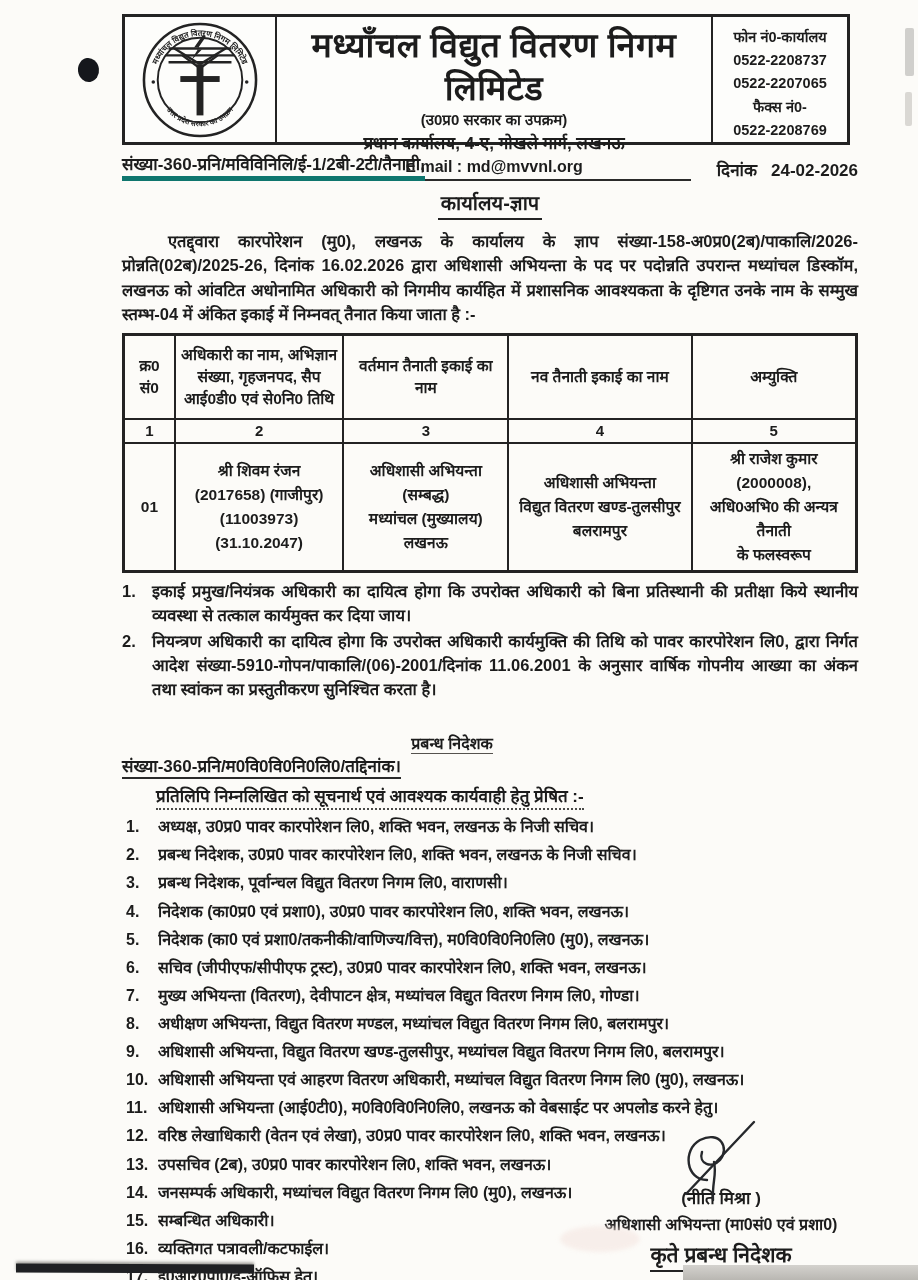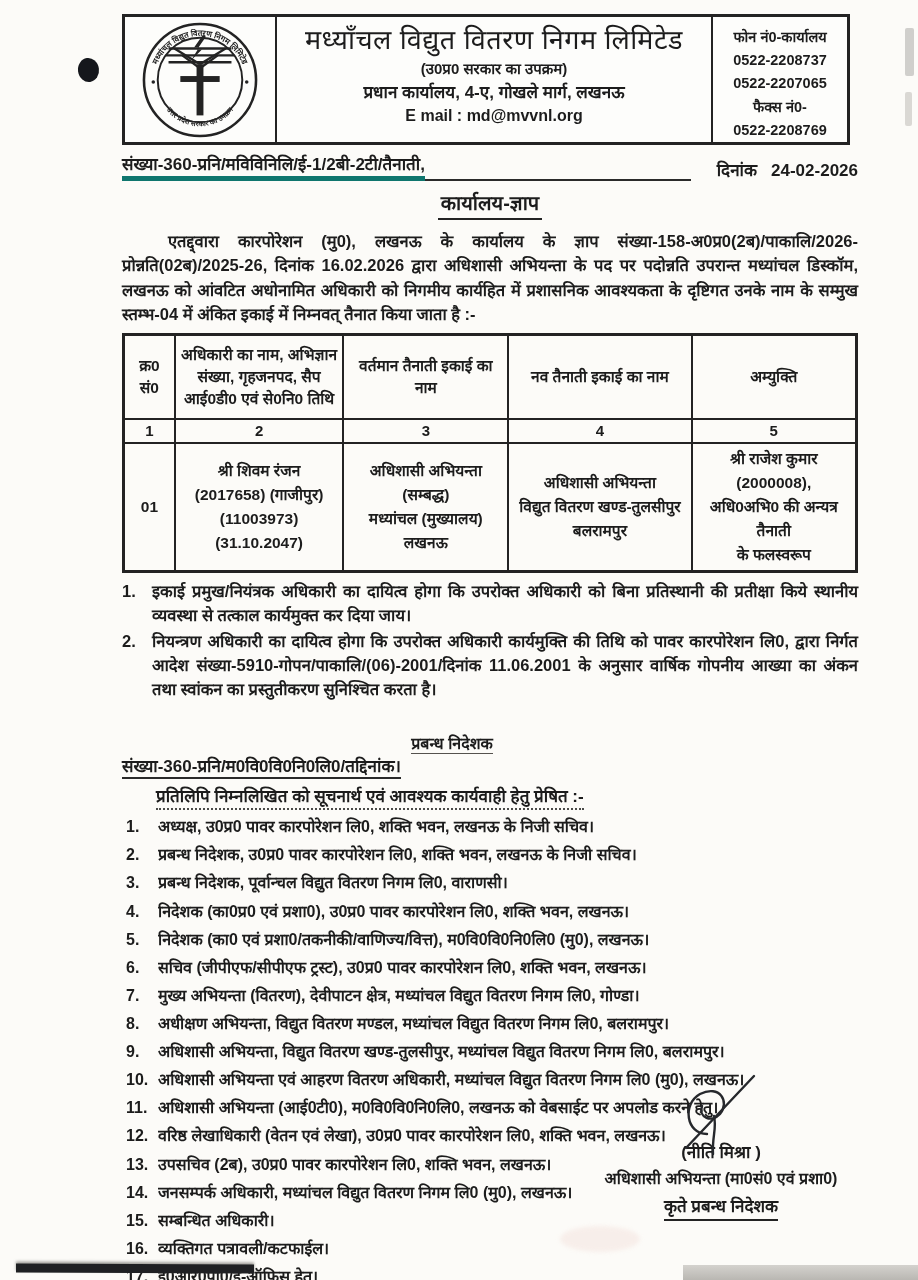--- a/index.html
+++ b/index.html
@@ -20,21 +20,21 @@
   .strip-light{position:absolute;right:0;bottom:0;width:235px;height:15px;background:linear-gradient(180deg,#d4d2ce,#b9b7b2);} 
   .blush{position:absolute;left:560px;bottom:28px;width:80px;height:26px;background:#f4e4df;border-radius:50%;opacity:.55;filter:blur(2px);}
 
   
   .letterhead{
     position:absolute;left:122px;top:14px;width:728px;height:131px;
     border:3px solid #232323;display:flex;box-sizing:border-box;background:#fdfdfb;
   }
   .logo-cell{width:150px;flex:none;border-right:2.5px solid #232323;display:flex;align-items:center;justify-content:center;}
   .center-cell{flex:1;text-align:center;padding-top:7px;line-height:1.25;}
-  .org-name{font-size:27px;font-weight:400;letter-spacing:.5px;}
+  .org-name{font-size:34px;font-weight:700;letter-spacing:.5px;}
   .org-sub{font-size:15px;font-weight:700;margin-top:2px;}
   .org-addr{font-size:17px;font-weight:700;margin-top:3px;}
   .org-email{font-size:16px;font-weight:700;margin-top:3px;}
   .phone-cell{width:134px;flex:none;border-left:2.5px solid #232323;text-align:center;font-size:14.5px;font-weight:700;padding-top:9px;line-height:1.6;}
 
   
   .flow{position:absolute;left:122px;top:152px;width:736px;}
   .ref-row{display:flex;align-items:flex-end;font-size:17px;font-weight:700;}
   .ref-num{border-bottom:5px solid #0f766e;padding-bottom:1px;}
   .ref-fill{flex:1;border-bottom:2px solid #2a2a2a;margin-right:26px;}
@@ -67,26 +67,26 @@
   .copy-line{font-size:17px;font-weight:700;margin-top:7px;padding-left:34px;}
   .copy-line span{border-bottom:2px dotted #4a4a48;padding-bottom:2px;}
 
   
   .cc{margin-top:9px;}
   .cc-item{display:flex;font-size:16px;font-weight:600;line-height:1.32;margin-bottom:7px;white-space:nowrap;}
   .cc-num{width:36px;flex:none;padding-left:4px;box-sizing:border-box;}
   .cc-text{flex:1;overflow:hidden;}
 
   
-  .sig-block{position:absolute;left:556px;top:1072px;width:330px;text-align:center;}
+  .sig-block{position:absolute;left:556px;top:1118px;width:330px;text-align:center;}
   .sig-scribble{height:74px;position:relative;}
   .sig-scribble svg{position:absolute;left:118px;top:0;}
   .sig-name{font-size:17px;font-weight:700;margin-top:-6px;}
   .sig-desig{font-size:16px;font-weight:700;margin-top:4px;}
-  .sig-for{display:inline-block;font-size:17px;font-weight:700;margin-top:5px;border-bottom:2px solid #232323;padding-bottom:2px;}
+  .sig-for{display:inline-block;font-size:21px;font-weight:700;margin-top:5px;border-bottom:2px solid #232323;padding-bottom:2px;}
 
   .logo-svg{display:block;}
 </style>
 </head>
 <body>
 
 <div class="page">
 
   <div class="punch-dot"></div>
   <div class="smudge-a"></div>

